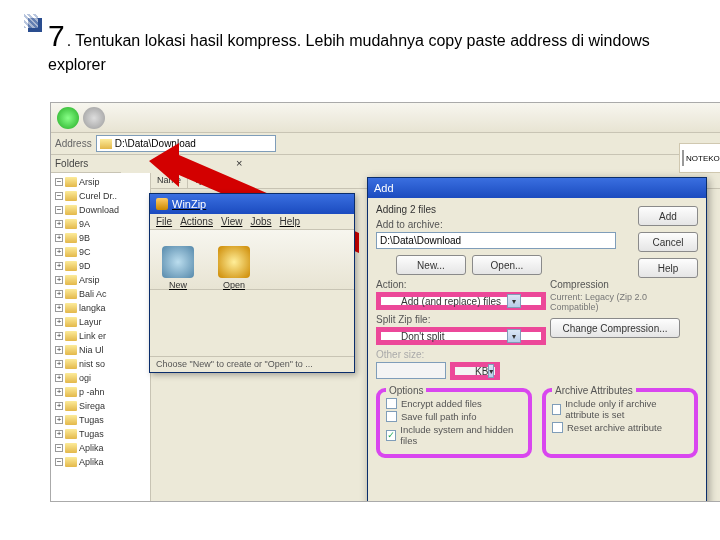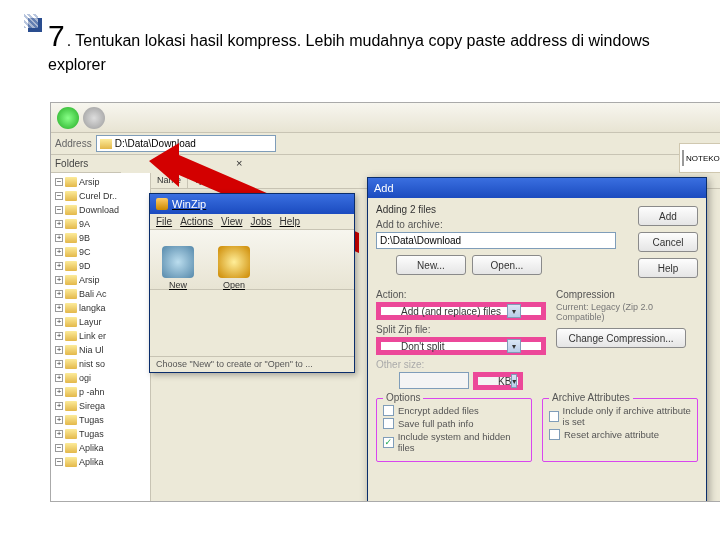--- a/index.html
+++ b/index.html
@@ -32,21 +32,21 @@
   .wz-status { position: absolute; bottom: 0; left: 0; right: 0; height: 16px; background: #ece9d8; border-top: 1px solid #c8c4b4; font-size: 9px; padding: 2px 6px; color: #555; }
   .add-dlg { position: absolute; left: 316px; top: 74px; width: 340px; height: 344px; background: #ece9d8; border: 1px solid #0a2d6b; box-shadow: 2px 2px 8px rgba(0,0,0,.35); }
   .add-title { height: 20px; background: linear-gradient(#3a6fe0,#1b4bbf); color: #fff; font-size: 11px; padding: 3px 6px; display: flex; align-items: center; justify-content: space-between; }
   .add-body { padding: 6px 8px; font-size: 10px; color: #333; }
   .lbl { display: block; margin: 4px 0 2px; color: #555; }
   .txt { width: 240px; height: 17px; background: #fff; border: 1px solid #7f9db9; font-size: 10px; padding: 1px 3px; }
   .sel { width: 170px; height: 18px; background: #fff; border: 5px solid #ec4899; font-size: 10px; padding: 1px 20px; display: inline-flex; align-items: center; justify-content: space-between; }
   .sel .dd { width: 14px; height: 14px; background: linear-gradient(#dbe6f5,#b8cce8); border: 1px solid #7f9db9; display: flex; align-items: center; justify-content: center; font-size: 8px; }
   .btn { height: 20px; background: linear-gradient(#fdfdfd,#e5e5e5); border: 1px solid #8a8a8a; border-radius: 3px; font-size: 10px; padding: 0 8px; display: inline-flex; align-items: center; justify-content: center; }
   .side-btns { position: absolute; right: 8px; top: 28px; display: flex; flex-direction: column; gap: 6px; width: 60px; }
-  .grp { border: 1px solid #d946ef; padding: 4px 6px 6px; margin-top: 8px; position: relative; border-radius: 2px; }
+  .grp { border: 4px solid #d946ef; padding: 4px 6px 6px; margin-top: 8px; position: relative; border-radius: 9px; }
   .grp .gl { position: absolute; top: -7px; left: 6px; background: #ece9d8; padding: 0 3px; font-size: 10px; color: #555; }
   .chk { display: flex; align-items: center; gap: 4px; font-size: 9.5px; color: #555; margin: 2px 0; }
   .chk .box { width: 11px; height: 11px; background: #fff; border: 1px solid #7f9db9; display: flex; align-items: center; justify-content: center; font-size: 9px; color: #2a5; }
   .note { position: absolute; right: 0; top: 40px; width: 56px; height: 30px; background: #fff; border: 1px solid #d0c8b0; font-size: 8px; padding: 2px; display: flex; align-items: center; gap: 2px; }
   .note .ni { width: 14px; height: 16px; background: linear-gradient(#fff,#e44 40%,#e44); border: 1px solid #999; }
 </style>
 </head>
 <body>
 
 <div class="doc-bullet"></div>
@@ -219,34 +219,34 @@
       <div class="side-btns">
         <div class="btn">Add</div>
         <div class="btn">Cancel</div>
         <div class="btn">Help</div>
       </div>
       <div style="margin-top:6px;display:flex;gap:6px;">
         <div class="btn" style="width:70px;margin-left:20px;">New...</div>
         <div class="btn" style="width:70px;">Open...</div>
       </div>
 
-      <div style="display:flex;gap:10px;margin-top:10px;">
+      <div style="display:flex;gap:4px;">
         <div style="flex:1;">
           <span class="lbl">Action:</span>
           <div class="sel">
               <span>Add (and replace) files</span>
               <span class="dd">▾</span>
             </div>
           <span class="lbl">Split Zip file:</span>
           <div class="sel">
               <span>Don't split</span>
               <span class="dd">▾</span>
             </div>
           <span class="lbl" style="color:#aaa;">Other size:</span>
-          <div style="display:flex;gap:4px;justify-content:center;">
+          <div style="display:flex;gap:4px;">
             <input class="txt" style="width: 70px; background: rgb(244, 244, 244);" disabled="">
             <div class="sel" style="width:44px;background:#f4f4f4;">
                 <span>KB</span>
                 <span class="dd">▾</span>
               </div>
           </div>
         </div>
         <div style="flex:1;">
           <span class="lbl">Compression</span>
           <div style="font-size:9px;color:#777;">Current: Legacy (Zip 2.0 Compatible)</div>

